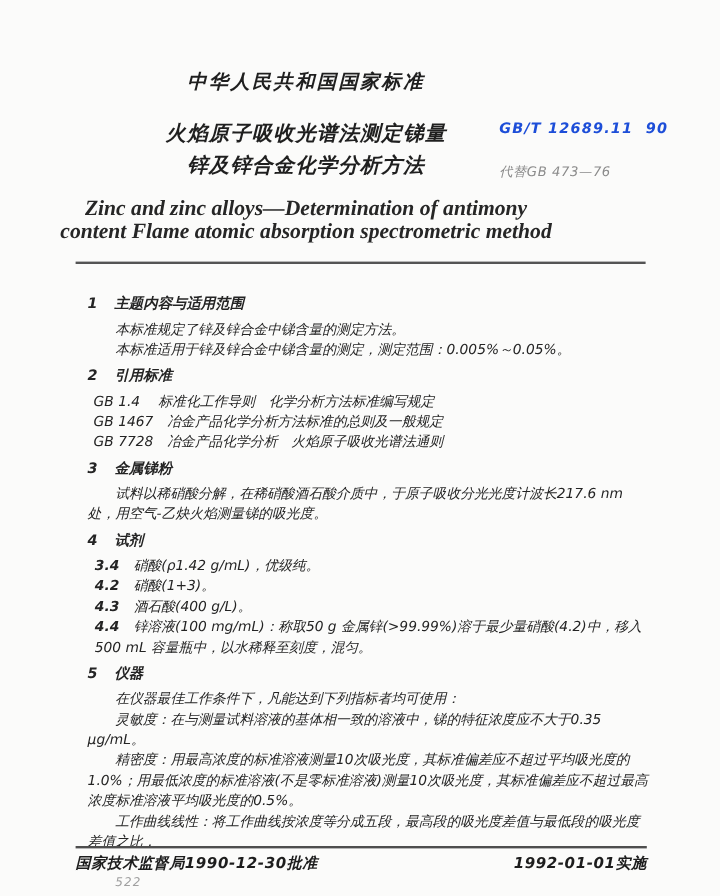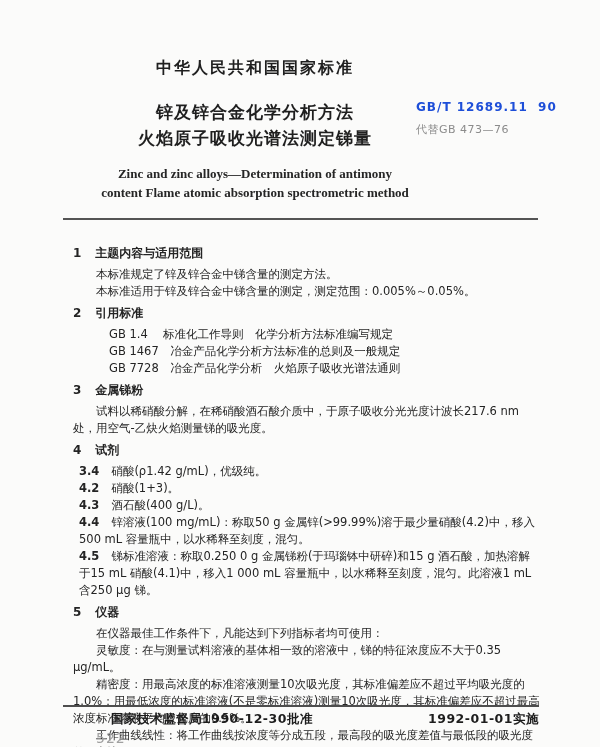--- a/index.html
+++ b/index.html
@@ -9,20 +9,21 @@
   }
   .page {
     position: relative;
     width: 600px;
     height: 747px;
     box-sizing: border-box;
     background: #fbfbfa;
     color: #1f1f1f;
     font-family: "DejaVu Sans", "Liberation Sans", sans-serif;
     overflow: hidden;
+    font-style: italic;
   }
   
   .header-center {
     width: 430px;
     margin-left: 40px;
     text-align: center;
   }
   .std-label {
     padding-top: 58px;
     font-size: 16px;
@@ -45,30 +46,30 @@
     width: 180px;
   }
   .std-num {
     font-size: 12px;
     font-weight: bold;
     letter-spacing: 1px;
     color: #1d4ed8;
     white-space: pre;
   }
   .replaces {
-    margin-top: 8px;
+    margin-top: 22px;
     font-size: 11px;
     color: #8b8b8b;
     letter-spacing: 0.5px;
   }
   .en-title {
     margin-top: 13px;
     font-family: "Liberation Serif", "DejaVu Serif", serif;
     font-weight: bold;
-    font-size: 13px;
+    font-size: 18px;
     line-height: 19px;
     color: #262626;
   }
   .head-rule {
     margin: 16px 62px 0 63px;
     border: none;
     border-top: 2px solid #545454;
     height: 0;
   }
   
@@ -83,21 +84,21 @@
     font-size: 12px;
     font-weight: bold;
     line-height: 17px;
   }
   .sec-num { margin-right: 14px; }
   .para {
     margin: 0 0 0 10px;
     text-indent: 2em;
   }
   .ref {
-    margin: 0 0 0 46px;
+    margin: 0 0 0 15px;
     text-indent: 0;
     white-space: pre-wrap;
   }
   .clause {
     margin: 0 0 0 16px;
   }
   .clause-num {
     font-weight: bold;
     margin-right: 12px;
   }
@@ -113,41 +114,40 @@
     position: absolute;
     top: 711px;
     left: 63px;
     right: 61px;
     display: flex;
     justify-content: space-between;
     font-size: 12.5px;
     font-weight: bold;
     color: #1d1d1d;
     letter-spacing: 0.5px;
-    margin-left: 48px;
   }
   .page-number {
     position: absolute;
     top: 730px;
     left: 96px;
-    font-size: 14px;
+    font-size: 10px;
     color: #a0a0a0;
     letter-spacing: 1px;
   }
 </style>
 </head>
 <body>
 
 <div class="page">
 
   <div class="header-center">
     <div class="std-label">中华人民共和国国家标准</div>
     <div class="cn-titles">
+      <div class="cn-title">火焰原子吸收光谱法测定锑量</div>
       <div class="cn-title">锌及锌合金化学分析方法</div>
-      <div class="cn-title">火焰原子吸收光谱法测定锑量</div>
     </div>
     <div class="en-title">
       <div>Zinc and zinc alloys—Determination of antimony</div>
       <div>content   Flame atomic absorption spectrometric method</div>
     </div>
   </div>
 
   <div class="std-num-block">
     <div class="std-num">GB/T 12689.11  90</div>
     <div class="replaces">代替GB 473—76</div>
@@ -183,23 +183,20 @@
     </p>
     <p class="clause">
       <span class="clause-num">4.2</span><span class="clause-text">硝酸(1+3)。</span>
     </p>
     <p class="clause">
       <span class="clause-num">4.3</span><span class="clause-text">酒石酸(400 g/L)。</span>
     </p>
     <p class="clause">
       <span class="clause-num">4.4</span><span class="clause-text">锌溶液(100 mg/mL)：称取50 g 金属锌(&gt;99.99%)溶于最少量硝酸(4.2)中，移入500 mL 容量瓶中，以水稀释至刻度，混匀。</span>
     </p>
-    <p class="clause">
-      <span class="clause-num">4.5</span><span class="clause-text">锑标准溶液：称取0.250 0 g 金属锑粉(于玛瑙钵中研碎)和15 g 酒石酸，加热溶解于15 mL 硝酸(4.1)中，移入1 000 mL 容量瓶中，以水稀释至刻度，混匀。此溶液1 mL 含250 µg 锑。</span>
-    </p>
 
     <h2 class="sec-head">
       <span class="sec-num">5</span><span class="sec-title">仪器</span>
     </h2>
     <p class="para">在仪器最佳工作条件下，凡能达到下列指标者均可使用：</p>
     <p class="para">灵敏度：在与测量试料溶液的基体相一致的溶液中，锑的特征浓度应不大于0.35 µg/mL。</p>
     <p class="para">精密度：用最高浓度的标准溶液测量10次吸光度，其标准偏差应不超过平均吸光度的1.0%；用最低浓度的标准溶液(不是零标准溶液)测量10次吸光度，其标准偏差应不超过最高浓度标准溶液平均吸光度的0.5%。</p>
     <p class="para">工作曲线线性：将工作曲线按浓度等分成五段，最高段的吸光度差值与最低段的吸光度差值之比，</p>
 
   </div>

